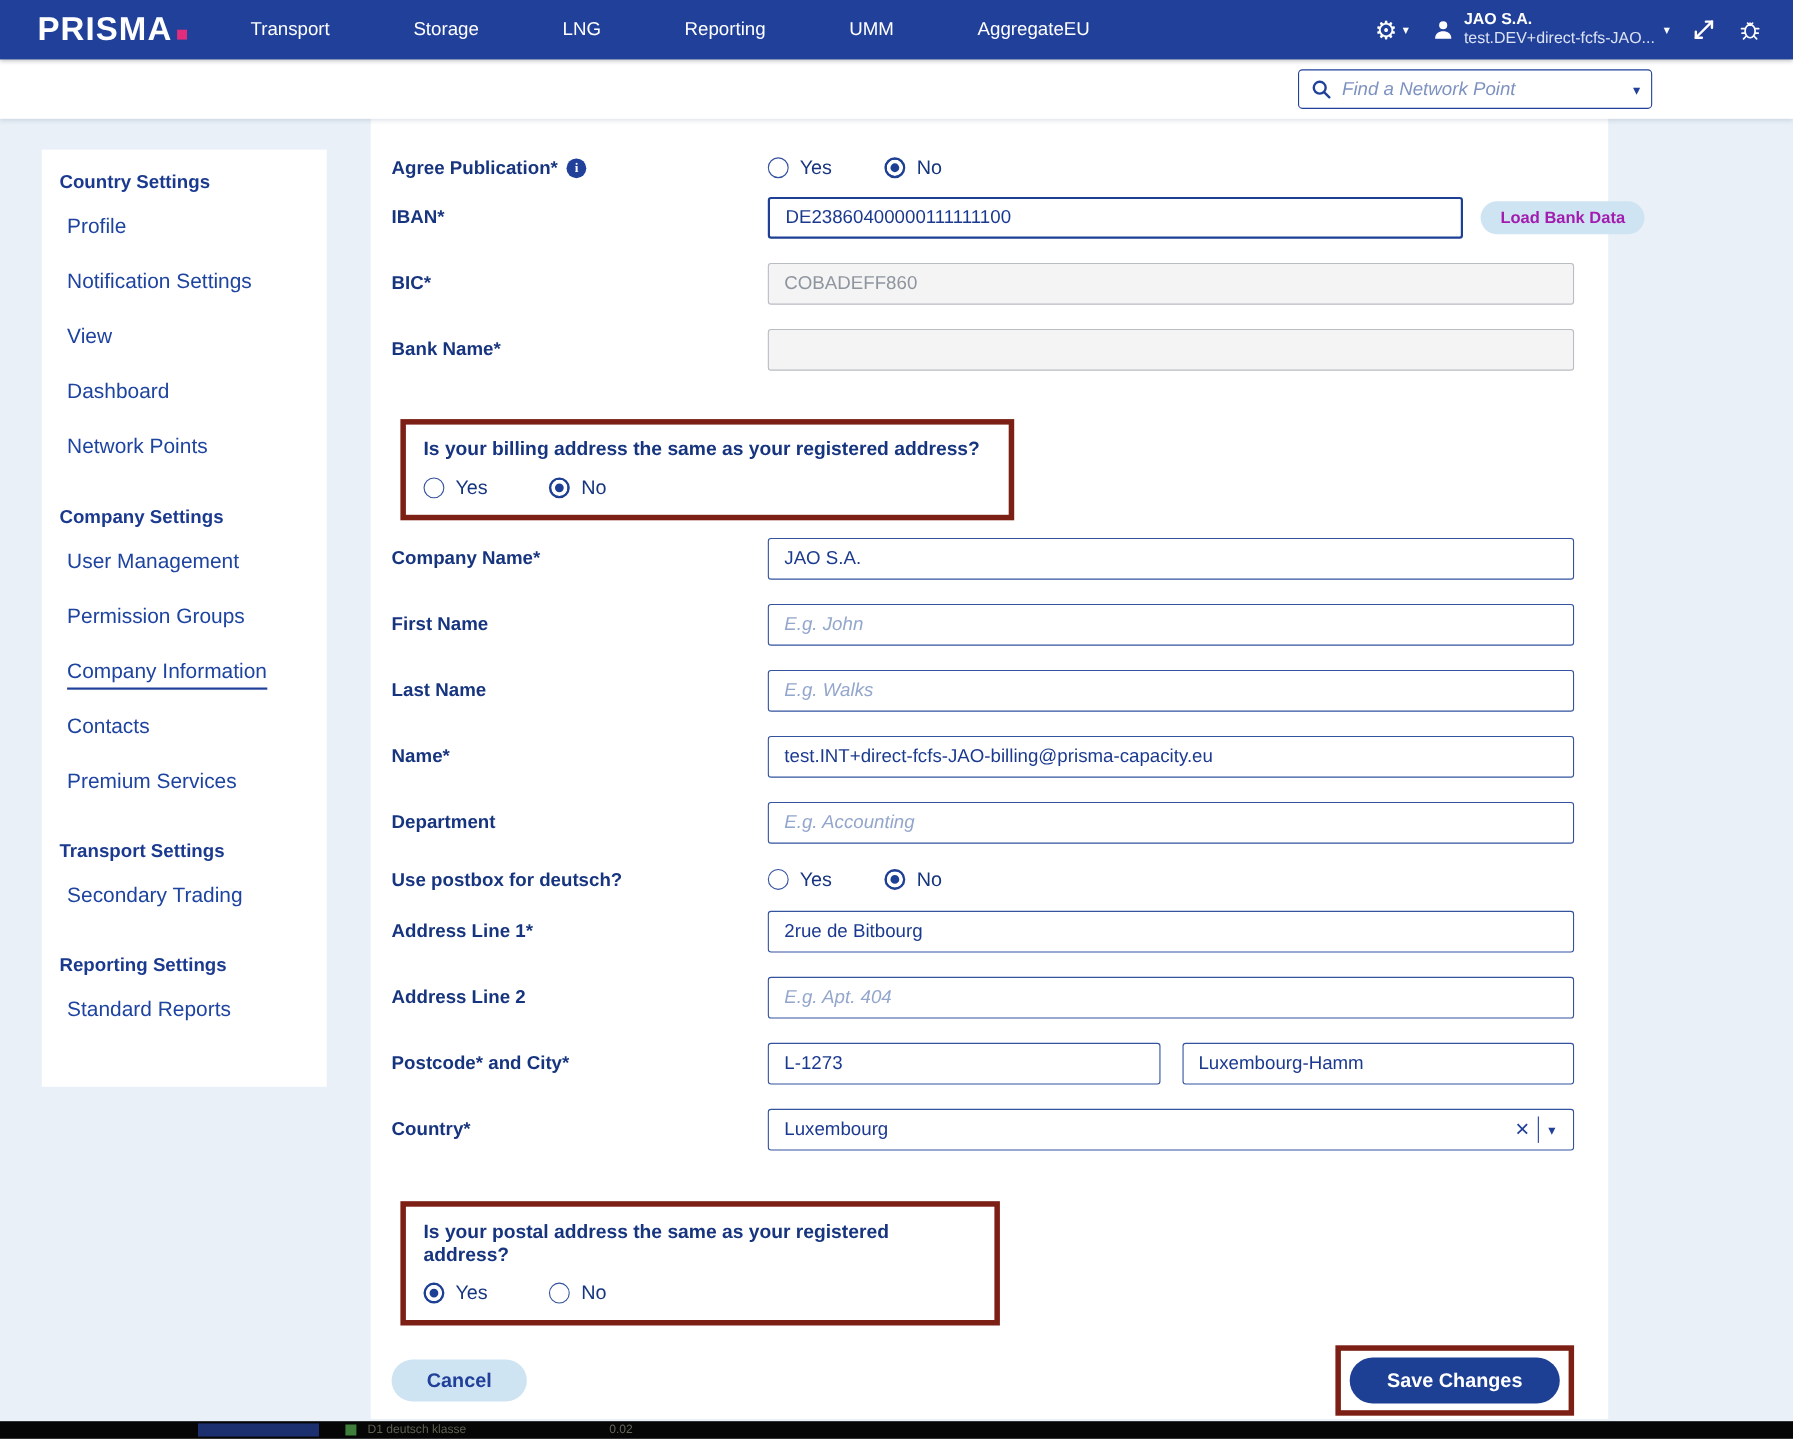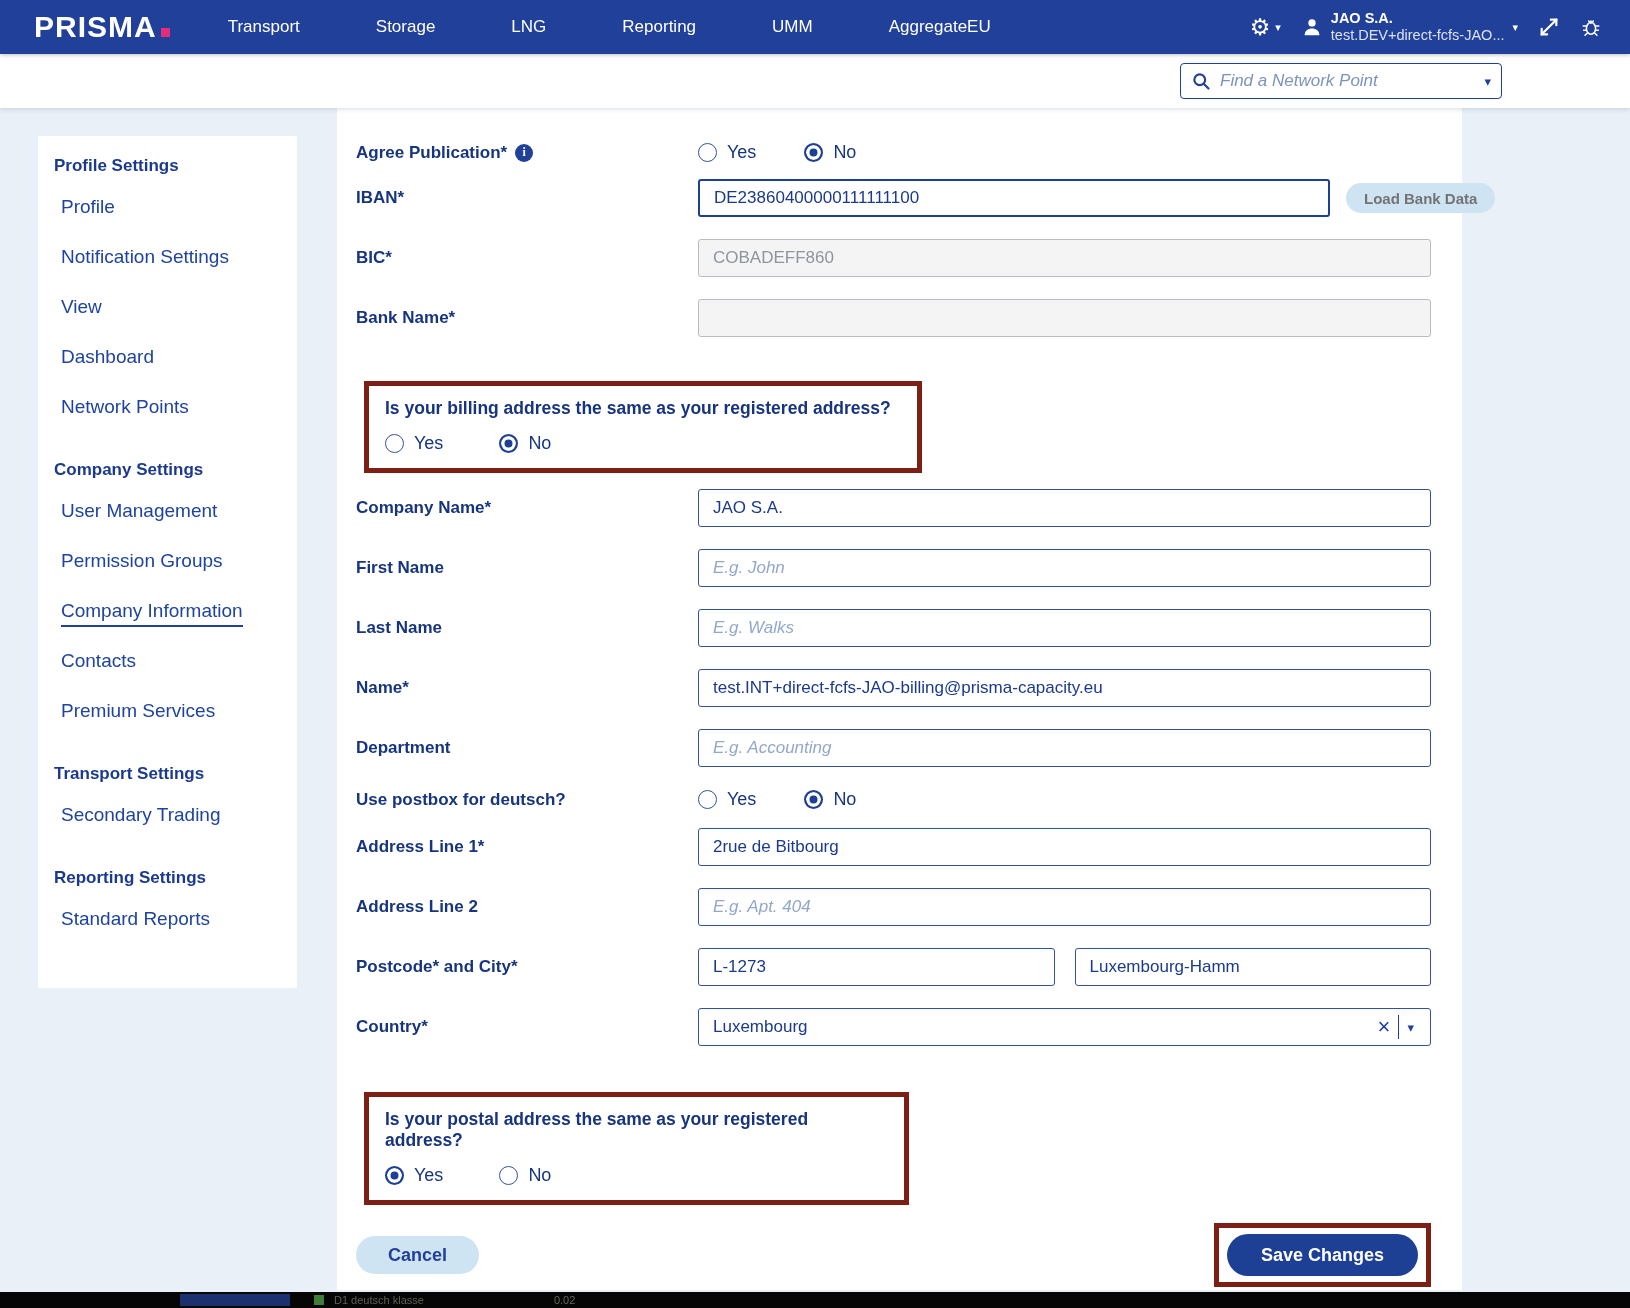--- a/index.html
+++ b/index.html
@@ -64,21 +64,21 @@
   
   .radio-group { display:flex; align-items:center; gap:48px; }
   .radio { display:flex; align-items:center; gap:10px; cursor:pointer;
     color:#17357f; font-size:18px; }
   .rcircle { width:19px; height:19px; border:1.5px solid #33539e; border-radius:50%;
     display:inline-block; background:#fff; }
   .rcircle.on { background:#1d3f94; border:2px solid #1d3f94;
     box-shadow:inset 0 0 0 3.5px #fff; }
 
   
-  .pill-light { background:#cfe4f3; color:#737373; font-weight:bold; border:none;
+  .pill-light { background:#cfe4f3; color:#a21caf; font-weight:bold; border:none;
     border-radius:16px; height:30px; padding:0 18px; font-size:15px; cursor:pointer;
     font-family:"Liberation Sans", sans-serif; white-space:nowrap; }
   .btn-cancel { background:#cfe4f3; color:#21409a; font-weight:bold; border:none;
     border-radius:20px; height:38px; padding:0 32px; font-size:18px; cursor:pointer;
     font-family:"Liberation Sans", sans-serif; }
   .btn-save { background:#1d3f94; color:#fff; font-weight:bold; border:none;
     border-radius:21px; height:42px; padding:0 34px; font-size:18px; cursor:pointer;
     font-family:"Liberation Sans", sans-serif; }
 
   
@@ -170,21 +170,21 @@
         <circle cx="10.5" cy="10.5" r="6.5"></circle>
           <path d="M15.5 15.5L21 21"></path>
       </svg>
     </span>
     <input placeholder="Find a Network Point" style="">
     <span class="search-caret">▾</span>
   </div>
 </div>
 
 <div class="sidebar">
-  <div class="side-title">Profile Settings</div>
+  <div class="side-title">Country Settings</div>
   <div class="side-item"><span>Profile</span></div>
   <div class="side-item"><span>Notification Settings</span></div>
   <div class="side-item"><span>View</span></div>
   <div class="side-item"><span>Dashboard</span></div>
   <div class="side-item"><span>Network Points</span></div>
 
   <div class="side-title">Company Settings</div>
   <div class="side-item"><span>User Management</span></div>
   <div class="side-item"><span>Permission Groups</span></div>
   <div class="side-item"><span class="lbl-active">Company Information</span></div>

